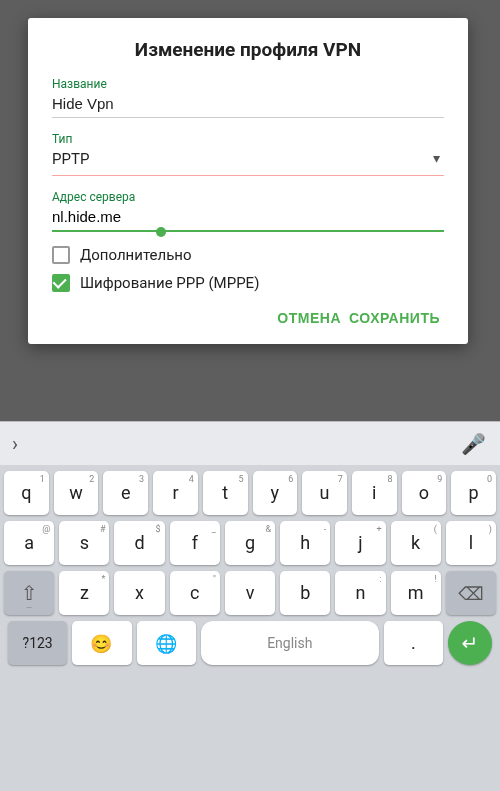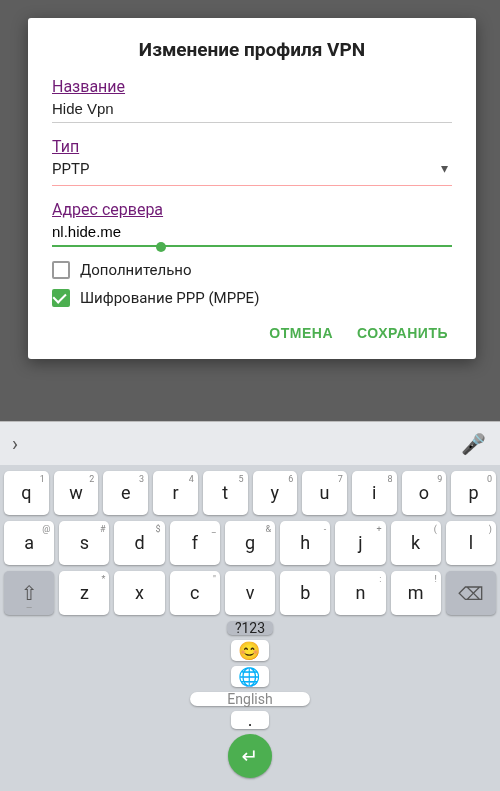--- a/index.html
+++ b/index.html
@@ -17,40 +17,39 @@
       position: absolute;
       top: 0; left: 0; right: 0; bottom: 0;
       background: rgba(60,60,60,0.7);
     }
 
     
     .dialog {
       position: absolute;
       top: 18px;
       left: 28px;
-      right: 24px;
+      right: 32px;
       background: #fff;
       border-radius: 3px;
       padding: 20px 24px 12px 24px;
       box-shadow: 0 4px 16px rgba(0,0,0,0.4);
     }
 
     .dialog-title {
       font-size: 19px;
       font-weight: bold;
       color: #222;
       text-align: center;
       margin-bottom: 16px;
     }
 
     .field-label {
-      font-size: 16px;
-      color: #701a75;
+      font-size: 12px;
+      color: #15803d;
       margin-bottom: 2px;
-      text-decoration: underline;
     }
 
     .field-value {
       font-size: 15px;
       color: #222;
       border: none;
       border-bottom: 1px solid #ccc;
       width: 100%;
       padding: 2px 0 5px 0;
       margin-bottom: 14px;
@@ -146,21 +145,20 @@
 
     .checkbox-label {
       font-size: 15px;
       color: #222;
     }
 
     .dialog-actions {
       display: flex;
       justify-content: flex-end;
       margin-top: 12px;
-      gap: 16px;
     }
 
     .btn-cancel {
       font-size: 14px;
       font-weight: bold;
       color: #4CAF50;
       background: none;
       border: none;
       cursor: pointer;
       letter-spacing: 0.5px;
@@ -310,21 +308,20 @@
       min-width: 38px;
     }
 
     .row-bottom {
       display: flex;
       justify-content: center;
       align-items: center;
       gap: 5px;
       margin-bottom: 4px;
       padding: 0 4px;
-      flex-direction: column;
     }
   </style>
 </head>
 <body>
 
 <div class="overlay"></div>
 
 <div class="dialog">
   <div class="dialog-title">Изменение профиля VPN</div>
 

